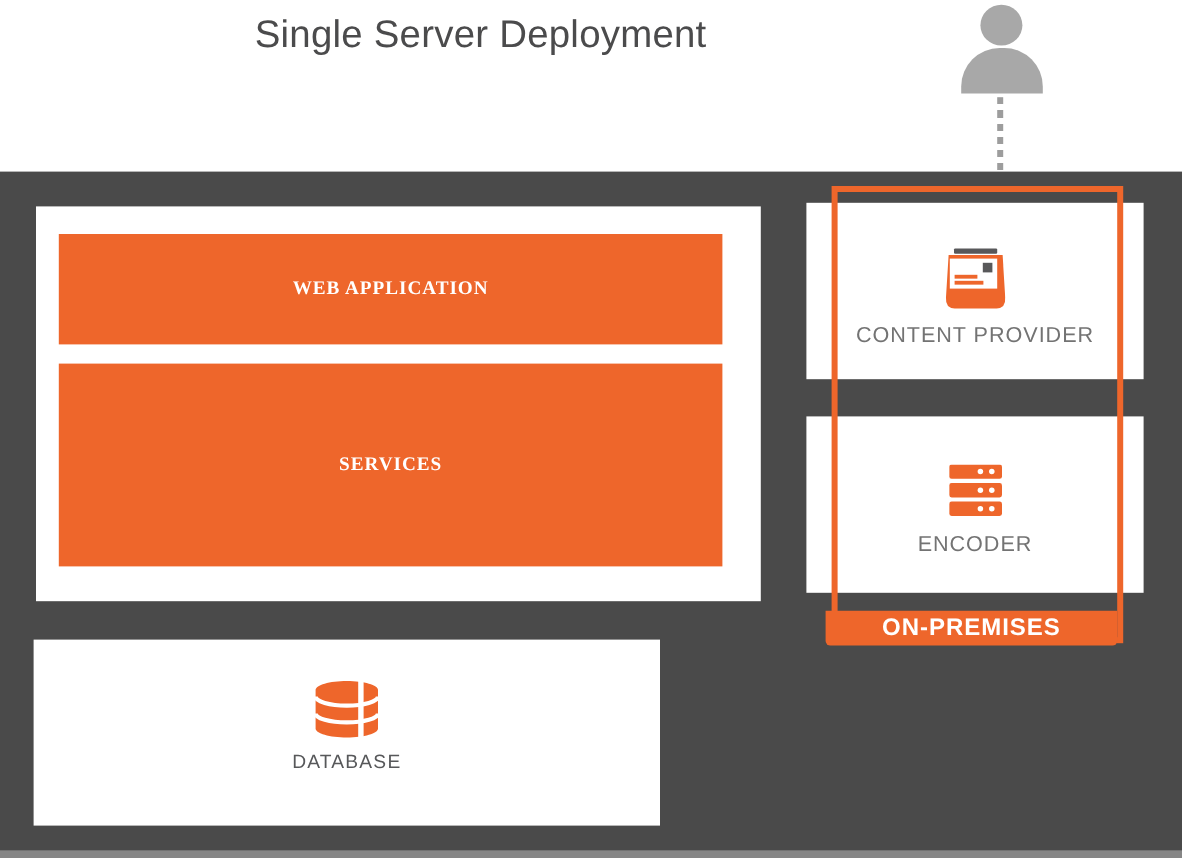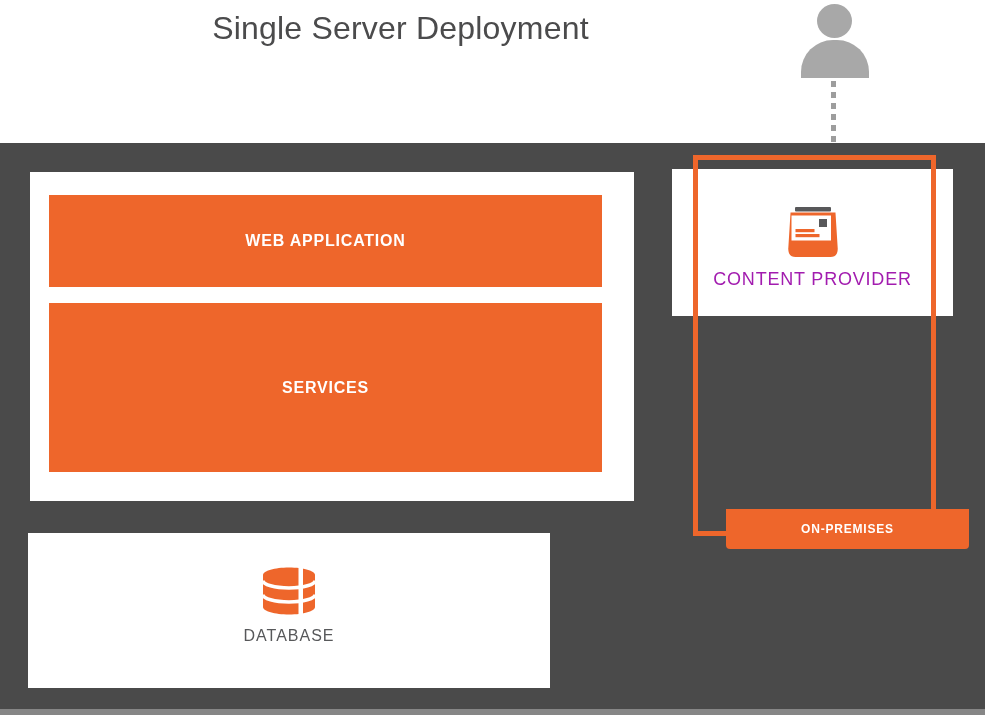--- a/index.html
+++ b/index.html
@@ -33,21 +33,21 @@
     background:#4a4a4a;z-index:0;
   }
   .bottom-edge{
     position:absolute;left:0;top:709px;width:985px;height:6px;
     background:#868686;z-index:0;
   }
   
   .box-a{
     position:absolute;left:30px;top:172px;width:604px;height:329px;
     background:#ffffff;z-index:1;box-sizing:border-box;
-    padding:23px 32px 21px 19px;display:flex;flex-direction:column;
+    padding:23px 32px 21px 19px;display:flex;flex-direction:column;font-family:Liberation Serif, serif;
   }
   .orange-bar{
     background:#ee662b;color:#ffffff;display:flex;align-items:center;justify-content:center;
     font-size:16px;font-weight:600;letter-spacing:0.8px;
   }
   .bar-webapp{height:92px;}
   .bar-services{height:169px;margin-top:16px;}
   .box-b{
     position:absolute;left:28px;top:533px;width:522px;height:155px;
     background:#ffffff;z-index:1;display:flex;flex-direction:column;
@@ -57,32 +57,32 @@
     color:#57585a;font-size:16px;letter-spacing:1px;margin-top:11px;
   }
   
   .box-c,.box-d{
     position:absolute;left:672px;width:281px;height:147px;background:#ffffff;z-index:1;
     display:flex;flex-direction:column;align-items:center;box-sizing:border-box;
   }
   .box-c{top:169px;padding-top:37px;}
   .box-d{top:347px;padding-top:40px;}
   .right-label{
-    color:#a21caf;font-size:18px;letter-spacing:0.8px;margin-top:12px;
+    color:#737373;font-size:18px;letter-spacing:0.8px;margin-top:12px;
   }
   .box-c .right-label{margin-top:11px;}
   .onprem-border{
     position:absolute;left:693px;top:155px;width:243px;height:381px;
     border:5px solid #ee662b;box-sizing:border-box;background:transparent;z-index:2;
   }
   .onprem-banner{
-    position:absolute;left:726px;top:509px;width:243px;height:40px;
+    position:absolute;left:688px;top:509px;width:243px;height:29px;
     background:#ee662b;color:#ffffff;z-index:3;border-radius:0 0 4px 4px;
     display:flex;align-items:center;justify-content:center;
-    font-size:12px;font-weight:600;letter-spacing:0.8px;
+    font-size:20px;font-weight:600;letter-spacing:0.8px;
   }
   .icn{display:block;}
 </style>
 </head>
 <body>
 
 <div class="canvas">
 
   <div class="title">Single Server Deployment</div>
 
@@ -120,17 +120,31 @@
       <rect x="7" y="1" width="36" height="4.5" rx="1" fill="#58585a"></rect>
       <path d="M2.5,6.5 H47.5 L49.7,42 Q50.2,51 42.5,51 H7.5 Q-0.2,51 0.3,42 Z" fill="#ee662b"></path>
       <rect x="3.5" y="9.5" width="39.5" height="25" fill="#ffffff"></rect>
       <rect x="31" y="13" width="8" height="8" fill="#58585a"></rect>
       <rect x="7.5" y="23" width="19" height="3.2" fill="#ee662b"></rect>
       <rect x="7.5" y="28" width="24" height="3.2" fill="#ee662b"></rect>
     </svg>
     <div class="right-label">CONTENT PROVIDER</div>
   </div>
 
+  <div class="box-d">
+    <svg class="icn" width="44" height="44" viewBox="0 0 44 44">
+      <rect x="0" y="0" width="44" height="12" rx="2" fill="#ee662b"></rect>
+      <rect x="0" y="15.5" width="44" height="12" rx="2" fill="#ee662b"></rect>
+      <rect x="0" y="31" width="44" height="12" rx="2" fill="#ee662b"></rect>
+      <circle cx="26" cy="6" r="2.3" fill="#ffffff"></circle>
+      <circle cx="35.5" cy="6" r="2.3" fill="#ffffff"></circle>
+      <circle cx="26" cy="21.5" r="2.3" fill="#ffffff"></circle>
+      <circle cx="35.5" cy="21.5" r="2.3" fill="#ffffff"></circle>
+      <circle cx="26" cy="37" r="2.3" fill="#ffffff"></circle>
+      <circle cx="35.5" cy="37" r="2.3" fill="#ffffff"></circle>
+    </svg>
+    <div class="right-label">ENCODER</div>
+  </div>
 
   <div class="onprem-border"></div>
   <div class="onprem-banner">ON-PREMISES</div>
 
 </div>
 
 </body></html>

